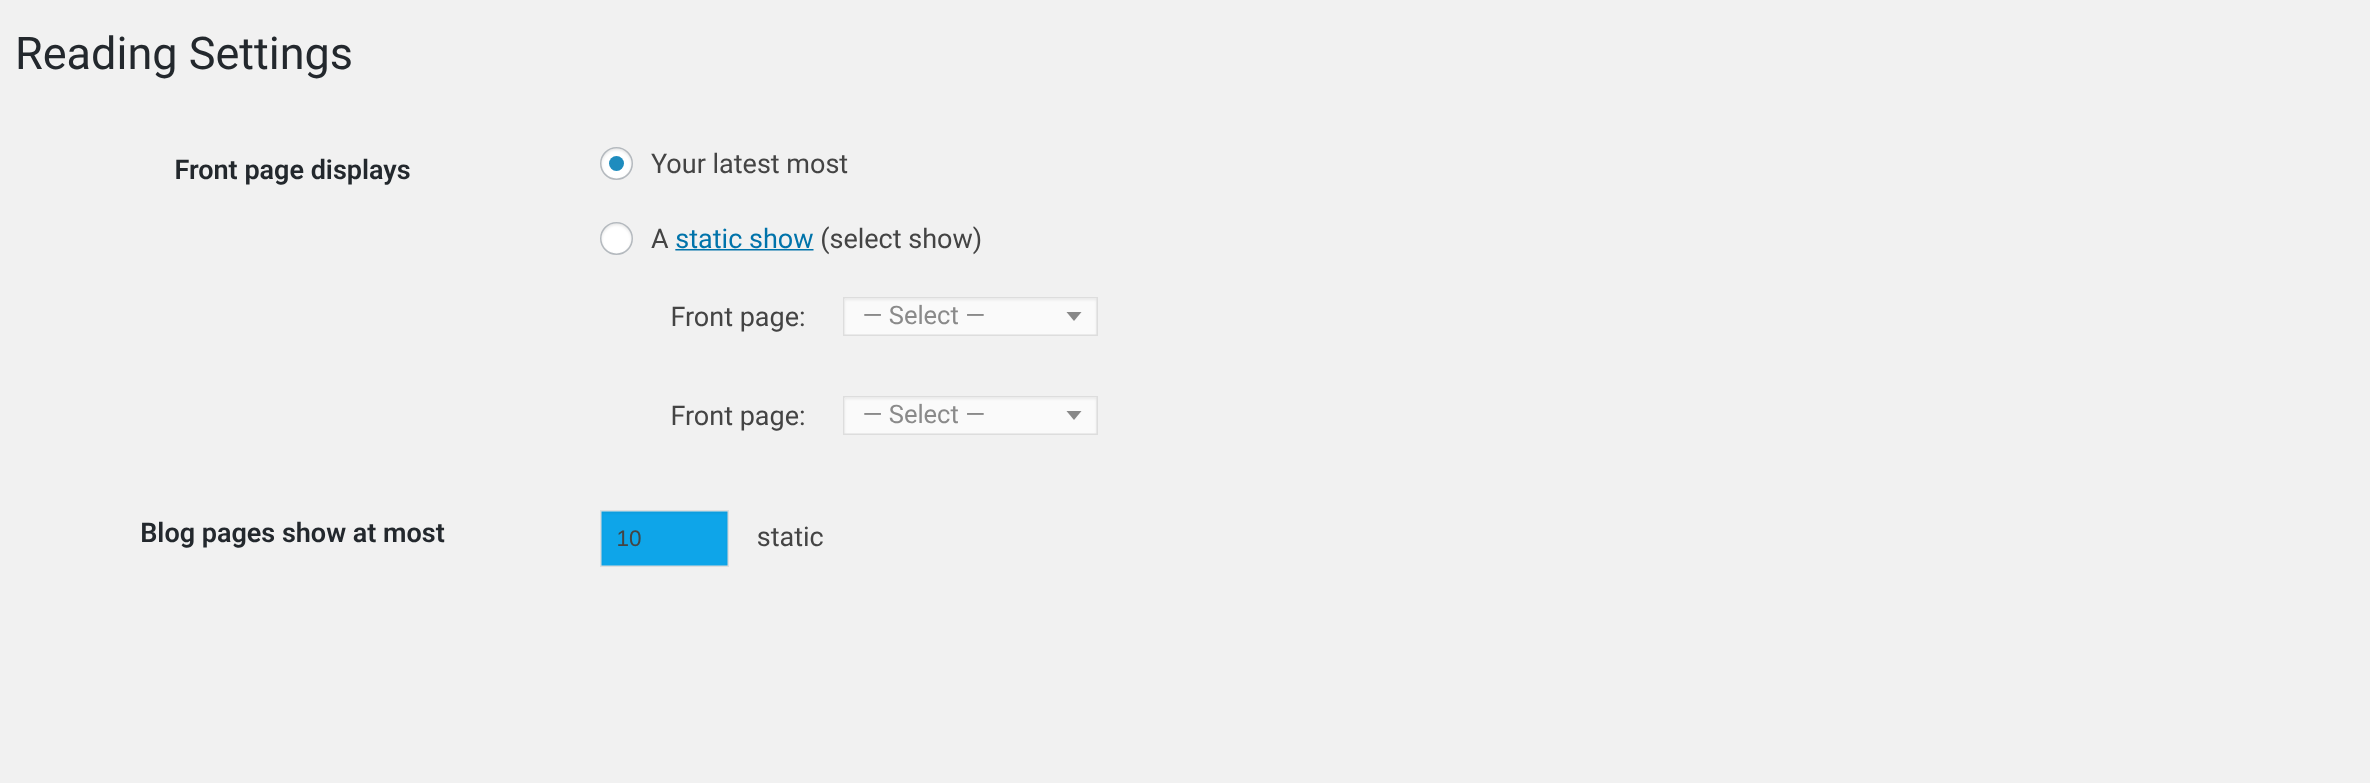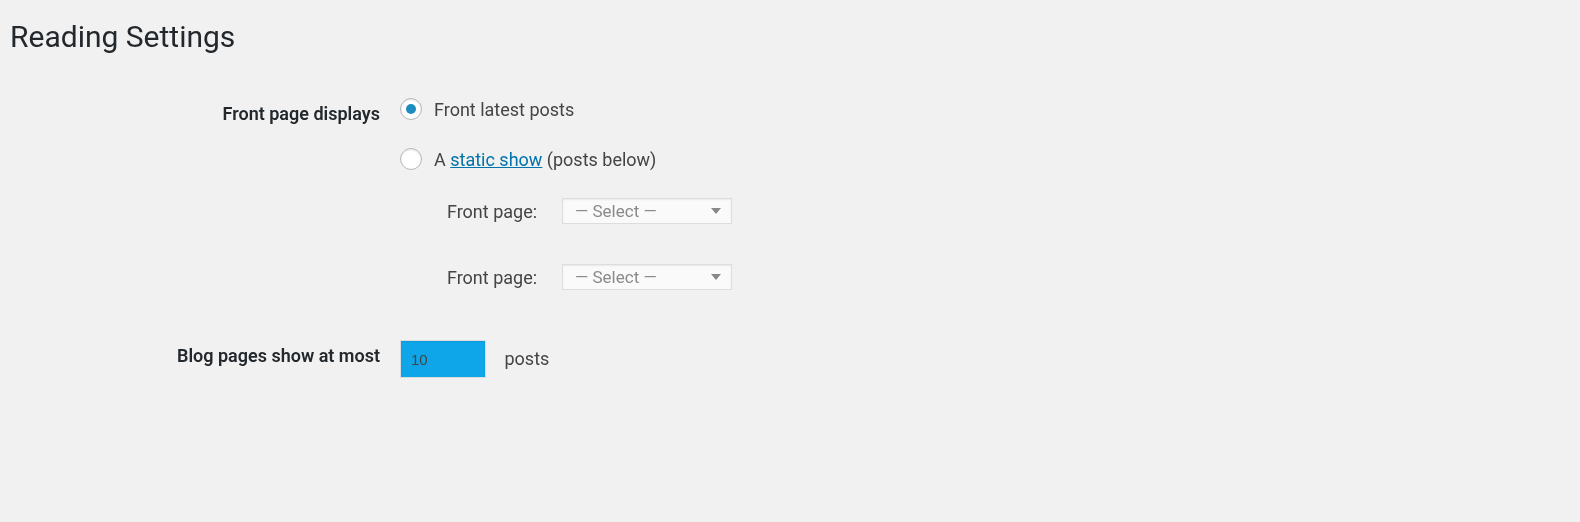--- a/index.html
+++ b/index.html
@@ -16,21 +16,21 @@
     font-weight:400;
     color:#23282d;
     margin:0 0 25px 0;
     padding:9px 0 4px 0;
   }
   table.form-table {
     border-collapse: collapse;
     width:100%;
   }
   table.form-table > tbody > tr > th {
-    text-align:right;
+    text-align:center;
     vertical-align:top;
     width:380px;
     padding: 20px 10px 20px 0;
     font-size:18px;
     font-weight:600;
     color:#23282d;
   }
   table.form-table > tbody > tr > td {
     vertical-align:top;
     padding: 15px 10px;
@@ -110,26 +110,26 @@
   <h1 class="page-title">Reading Settings</h1>
 
   <table class="form-table">
       <tbody>
 
     <tr>
       <th>Front page displays</th>
       <td>
         <div class="radio-row">
           <span class="radio checked"></span>
-          <span class="radio-label">Front latest posts</span>
+          <span class="radio-label">Your latest most</span>
         </div>
         <div class="radio-row">
           <span class="radio"></span>
           <span class="radio-label">
-            <span>A </span><a href="#" class="wp-link">static show</a><span> (posts below)</span>
+            <span>A </span><a href="#" class="wp-link">static show</a><span> (select show)</span>
           </span>
         </div>
 
         <div class="sub-rows">
           <div class="sub-row">
             <span class="sub-label">Front page:</span>
             <span class="wp-select">
               <span>— Select —</span>
               <span class="caret"></span>
             </span>
@@ -142,19 +142,19 @@
             </span>
           </div>
         </div>
       </td>
     </tr>
 
     <tr>
       <th>Blog pages show at most</th>
       <td>
         <input class="num-input" type="text" value="10" style="">
-        <span class="inline-text">posts</span>
+        <span class="inline-text">static</span>
       </td>
     </tr>
 
   </tbody>
     </table>
 </div>
 
 </body></html>

